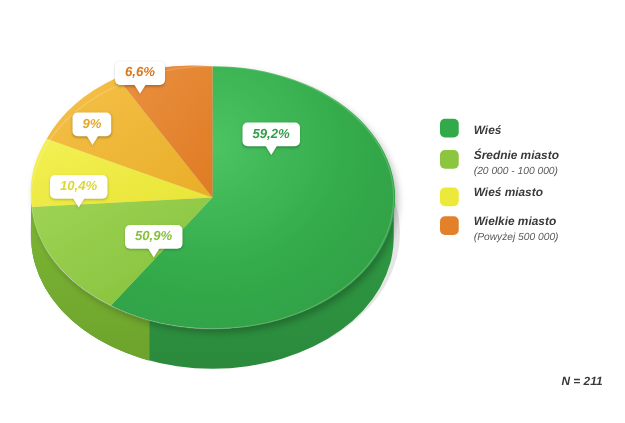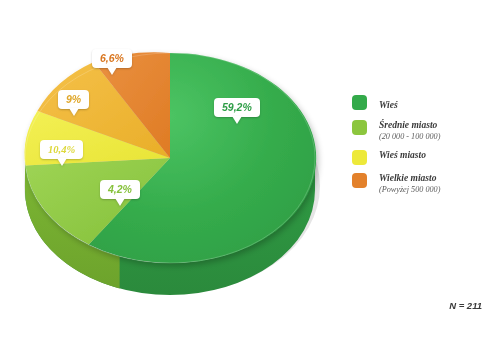--- a/index.html
+++ b/index.html
@@ -55,21 +55,20 @@
     border-top: 8px solid #ffffff;
     filter: drop-shadow(0 1px 1px rgba(0,0,0,0.15));
   }
 
   
   #legend {
     position: absolute;
     left: 352px;
     top: 94px;
     width: 145px;
-    font-family: Liberation Serif, serif;
   }
   .legend-row {
     display: flex;
     align-items: flex-start;
     margin-bottom: 7px;
   }
   .legend-swatch {
     width: 15px;
     height: 15px;
     border-radius: 4px;
@@ -192,38 +191,38 @@
       <path d="M 160 140 L 27.4 93.0
                A 145 105 0 0 1 83.8 44.0 Z" fill="url(#gMale)"></path>
 
       <path d="M 160 140 L 83.8 44.0
                A 145 105 0 0 1 160 35 Z" fill="url(#gWielkie)"></path>
     </g>
 
     <ellipse cx="160" cy="140" rx="145" ry="105" fill="none" stroke="#ffffff" stroke-opacity="0.18" stroke-width="1"></ellipse>
   </svg>
 
-  <div class="callout" style="left:204px; top:80px;">
+  <div class="callout" style="left:184px; top:80px;">
     <span style="color:#2f9e47">59,2%</span>
   </div>
 
   <div class="callout" style="left:82px; top:31px;">
     <span style="color:#d9761f">6,6%</span>
   </div>
 
   <div class="callout" style="left:48px; top:72px;">
     <span style="color:#e0a72a">9%</span>
   </div>
 
-  <div class="callout" style="left:30px; top:122px;font-family:Liberation Serif, serif;">
+  <div class="callout" style="left:30px; top:122px;">
     <span style="color:#ddd83a">10,4%</span>
   </div>
 
   <div class="callout" style="left:90px; top:162px;">
-    <span style="color:#86c13b">4,2%</span>
+    <span style="color:#86c13b">50,9%</span>
   </div>
 </div>
 
 <div id="legend">
   <div class="legend-row">
     <span class="legend-swatch" style="background:#33aa4a"></span>
     <span class="legend-text">
       <span class="legend-label">Wieś</span>
       
     </span>

